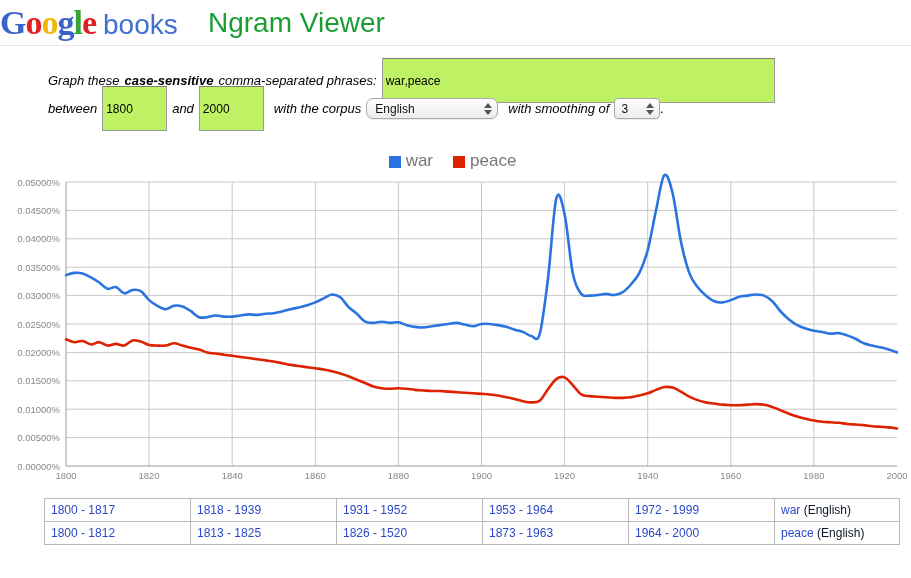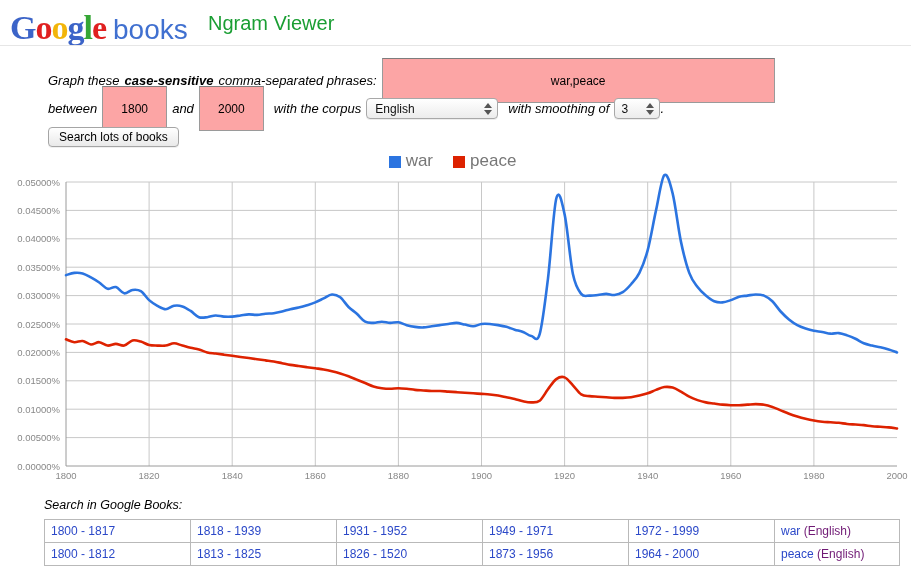--- a/index.html
+++ b/index.html
@@ -20,43 +20,43 @@
 
   
   #header {
     position: absolute;
     left: 0; top: 0;
     width: 911px;
     height: 46px;
   }
   #logo {
     position: absolute;
-    left: 10px;
+    left: 0;
     top: 4px;
     font-family: "Liberation Serif", serif;
     font-size: 34px;
     letter-spacing: -1px;
-    line-height: 48px;
+    line-height: 38px;
     white-space: nowrap;
   }
   #logo .lg { font-weight: bold; }
   #logo .books {
     color: #4070d0;
     font-family: "Liberation Sans", sans-serif;
     font-size: 28px;
     font-weight: normal;
     letter-spacing: 0px;
     margin-left: 7px;
   }
   #product-title {
     position: absolute;
     left: 208px;
     top: 6px;
     font-family: "Liberation Sans", sans-serif;
-    font-size: 20px;
+    font-size: 28px;
     color: #1a9e33;
     white-space: nowrap;
     line-height: 34px;
   }
   #header-rule {
     position: absolute;
     left: 0;
     top: 45px;
     width: 911px;
     height: 1px;
@@ -84,45 +84,44 @@
   }
   .ital.bold { font-weight: bold; font-style: italic; }
   .gap { display: inline-block; width: 5px; }
 
   input.txt {
     font-family: "Liberation Sans", sans-serif;
     font-size: 12px;
     color: #000;
     border: 1px solid #9a9a9a;
     border-top-color: #7d7d7d;
-    background: #fca5a5;
+    background: #bef264;
     height: 17px;
     padding: 13px 3px;
     box-sizing: content-box;
     outline: none;
-    text-align: center;
   }
   #phrases { width: 385px; }
   #year-start, #year-end { width: 57px; }
 
   .sel {
     position: relative;
     display: inline-flex;
     align-items: center;
     height: 19px;
     border: 1px solid #a8a8a8;
     border-radius: 4px;
     background: linear-gradient(#ffffff, #ececec);
     box-shadow: 0 1px 0 rgba(0,0,0,0.07);
     padding: 0 22px 0 8px;
     font-size: 12px;
     color: #111;
     cursor: default;
   }
-  #corpus-select { width: 100px; }
+  #corpus-select { width: 100px; border-radius: 7px; }
   #smoothing-select { width: 18px; padding-left: 6px; padding-right: 20px; }
   .stepper {
     position: absolute;
     right: 4px;
     top: 50%;
     transform: translateY(-50%);
     width: 9px;
     height: 14px;
   }
   .stepper i {
@@ -216,21 +215,21 @@
     height: 16px;
     white-space: nowrap;
   }
   table.ranges td.range { width: 133px; }
   table.ranges td.term  { width: 112px; border-left: 1px solid #b9b9b9; }
   a.rl {
     color: #2b48c8;
     text-decoration: none;
     cursor: pointer;
   }
-  .term-lang { color: #701a75; }
+  .term-lang { color: #0f172a; }
 </style>
 </head>
 <body>
 
 <div id="header">
   <div id="logo">
     <span class="lg"><span style="color: rgb(60, 100, 200);">G</span><span style="color: rgb(224, 32, 32);">o</span><span style="color: rgb(242, 181, 10);">o</span><span style="color: rgb(60, 100, 200);">g</span><span style="color: rgb(53, 166, 53);">l</span><span style="color: rgb(224, 32, 32);">e</span></span><span class="books">books</span>
   </div>
   <div id="product-title">Ngram Viewer</div>
   <div id="header-rule"></div>
@@ -274,23 +273,20 @@
     <span class="sel" id="smoothing-select">
       <span>3</span>
       <span class="stepper">
           <i class="up"></i>
           <i class="down"></i>
         </span>
     </span>
     <span class="ital">.</span>
   </div>
 
-  <div class="frow">
-    <button id="search-button">Search lots of books</button>
-  </div>
 </div>
 
 <div id="legend"><span class="legend-item"><span class="legend-swatch" style="background: rgb(43, 116, 224);"></span><span>war</span></span><span class="legend-item"><span class="legend-swatch" style="background: rgb(221, 34, 0);"></span><span>peace</span></span></div>
 
 <div id="chart">
   <svg id="chart-svg" width="911" height="315">
       <text x="60" y="301.5" class="ylab">0.00000%</text>
       <line x1="66" y1="269.6" x2="897" y2="269.6" stroke="#c8c8c8" stroke-width="1"></line>
       <text x="60" y="273.1" class="ylab">0.00500%</text>
       <line x1="66" y1="241.2" x2="897" y2="241.2" stroke="#c8c8c8" stroke-width="1"></line>
@@ -332,34 +328,33 @@
       <text x="813.9" y="311" class="xlab">1980</text>
       <text x="897" y="311" class="xlab">2000</text>
       <line stroke="#9a9a9a" stroke-width="1" x1="66" y1="14" x2="66" y2="298"></line>
       <line stroke="#9a9a9a" stroke-width="1" x1="66" y1="298" x2="897" y2="298"></line>
       <path d="M66.00,107.15C67.39,106.77 71.54,105.16 74.31,104.88C77.08,104.60 79.85,104.69 82.62,105.45C85.39,106.21 88.16,107.91 90.93,109.42C93.70,110.94 96.47,112.64 99.24,114.54C102.01,116.43 104.78,120.03 107.55,120.78C110.32,121.54 113.09,118.32 115.86,119.08C118.63,119.84 121.40,124.85 124.17,125.33C126.94,125.80 129.71,122.30 132.48,121.92C135.25,121.54 138.02,121.35 140.79,123.06C143.56,124.76 146.33,129.68 149.10,132.14C151.87,134.61 154.64,136.31 157.41,137.82C160.18,139.34 162.95,141.23 165.72,141.23C168.49,141.23 171.26,138.30 174.03,137.82C176.80,137.35 179.57,137.54 182.34,138.39C185.11,139.24 187.88,141.14 190.65,142.94C193.42,144.73 196.19,148.14 198.96,149.18C201.73,150.23 204.50,149.47 207.27,149.18C210.04,148.90 212.81,147.57 215.58,147.48C218.35,147.39 221.12,148.43 223.89,148.62C226.66,148.81 229.43,148.81 232.20,148.62C234.97,148.43 237.74,147.86 240.51,147.48C243.28,147.10 246.05,146.44 248.82,146.34C251.59,146.25 254.36,147.01 257.13,146.91C259.90,146.82 262.67,146.06 265.44,145.78C268.21,145.49 270.98,145.59 273.75,145.21C276.52,144.83 279.29,144.17 282.06,143.50C284.83,142.84 287.60,141.89 290.37,141.23C293.14,140.57 295.91,140.19 298.68,139.53C301.45,138.87 304.22,138.11 306.99,137.26C309.76,136.40 312.53,135.55 315.30,134.42C318.07,133.28 320.84,131.77 323.61,130.44C326.38,129.11 329.15,126.65 331.92,126.46C334.69,126.27 337.46,127.22 340.23,129.30C343.00,131.39 345.77,136.21 348.54,138.96C351.31,141.71 354.08,143.31 356.85,145.78C359.62,148.24 362.39,152.21 365.16,153.73C367.93,155.24 370.70,154.86 373.47,154.86C376.24,154.86 379.01,153.73 381.78,153.73C384.55,153.73 387.32,154.77 390.09,154.86C392.86,154.96 395.63,153.92 398.40,154.30C401.17,154.67 403.94,156.38 406.71,157.14C409.48,157.89 412.25,158.46 415.02,158.84C417.79,159.22 420.56,159.50 423.33,159.41C426.10,159.31 428.87,158.65 431.64,158.27C434.41,157.89 437.18,157.51 439.95,157.14C442.72,156.76 445.49,156.38 448.26,156.00C451.03,155.62 453.80,154.77 456.57,154.86C459.34,154.96 462.11,156.00 464.88,156.57C467.65,157.14 470.42,158.37 473.19,158.27C475.96,158.18 478.73,156.38 481.50,156.00C484.27,155.62 487.04,155.81 489.81,156.00C492.58,156.19 495.35,156.66 498.12,157.14C500.89,157.61 503.66,158.08 506.43,158.84C509.20,159.60 511.97,160.83 514.74,161.68C517.51,162.53 520.28,162.91 523.05,163.95C525.82,164.99 528.59,167.55 531.36,167.93C534.13,168.31 536.90,175.79 539.67,166.22C542.44,156.66 545.21,133.19 547.98,110.56C550.75,87.93 553.52,41.17 556.29,30.47C559.06,19.77 561.83,33.79 564.60,46.38C567.37,58.97 570.14,92.76 572.91,106.02C575.68,119.27 578.45,122.30 581.22,125.90C583.99,129.49 586.76,127.41 589.53,127.60C592.30,127.79 595.07,127.32 597.84,127.03C600.61,126.75 603.38,125.90 606.15,125.90C608.92,125.90 611.69,127.32 614.46,127.03C617.23,126.75 620.00,125.99 622.77,124.19C625.54,122.39 628.31,119.46 631.08,116.24C633.85,113.02 636.62,110.56 639.39,104.88C642.16,99.20 644.93,92.57 647.70,82.16C650.47,71.75 653.24,54.90 656.01,42.40C658.78,29.90 661.55,10.02 664.32,7.18C667.09,4.34 669.86,14.28 672.63,25.36C675.40,36.44 678.17,60.39 680.94,73.64C683.71,86.89 686.48,97.31 689.25,104.88C692.02,112.45 694.79,115.29 697.56,119.08C700.33,122.87 703.10,125.23 705.87,127.60C708.64,129.97 711.41,132.14 714.18,133.28C716.95,134.42 719.72,134.61 722.49,134.42C725.26,134.23 728.03,133.09 730.80,132.14C733.57,131.20 736.34,129.49 739.11,128.74C741.88,127.98 744.65,127.98 747.42,127.60C750.19,127.22 752.96,126.46 755.73,126.46C758.50,126.46 761.27,126.46 764.04,127.60C766.81,128.74 769.58,130.63 772.35,133.28C775.12,135.93 777.89,140.47 780.66,143.50C783.43,146.53 786.20,149.18 788.97,151.46C791.74,153.73 794.51,155.62 797.28,157.14C800.05,158.65 802.82,159.60 805.59,160.54C808.36,161.49 811.13,162.25 813.90,162.82C816.67,163.38 819.44,163.48 822.21,163.95C824.98,164.43 827.75,165.47 830.52,165.66C833.29,165.85 836.06,164.80 838.83,165.09C841.60,165.37 844.37,166.41 847.14,167.36C849.91,168.31 852.68,169.44 855.45,170.77C858.22,172.09 860.99,174.18 863.76,175.31C866.53,176.45 869.30,176.92 872.07,177.58C874.84,178.25 877.61,178.63 880.38,179.29C883.15,179.95 885.92,180.71 888.69,181.56C891.46,182.41 895.62,183.93 897.00,184.40" fill="none" stroke="#2b74e0" stroke-width="2.6" stroke-linejoin="round" stroke-linecap="round"></path>
       <path d="M66.00,171.34C67.39,171.81 71.54,173.89 74.31,174.18C77.08,174.46 79.85,172.66 82.62,173.04C85.39,173.42 88.16,176.26 90.93,176.45C93.70,176.64 96.47,173.99 99.24,174.18C102.01,174.37 104.78,177.30 107.55,177.58C110.32,177.87 113.09,175.88 115.86,175.88C118.63,175.88 121.40,178.15 124.17,177.58C126.94,177.02 129.71,173.13 132.48,172.47C135.25,171.81 138.02,172.85 140.79,173.61C143.56,174.37 146.33,176.35 149.10,177.02C151.87,177.68 154.64,177.49 157.41,177.58C160.18,177.68 162.95,177.96 165.72,177.58C168.49,177.21 171.26,175.31 174.03,175.31C176.80,175.31 179.57,176.83 182.34,177.58C185.11,178.34 187.88,179.19 190.65,179.86C193.42,180.52 196.19,180.80 198.96,181.56C201.73,182.32 204.50,183.74 207.27,184.40C210.04,185.06 212.81,185.16 215.58,185.54C218.35,185.91 221.12,186.29 223.89,186.67C226.66,187.05 229.43,187.43 232.20,187.81C234.97,188.19 237.74,188.57 240.51,188.94C243.28,189.32 246.05,189.70 248.82,190.08C251.59,190.46 254.36,190.84 257.13,191.22C259.90,191.59 262.67,191.97 265.44,192.35C268.21,192.73 270.98,193.01 273.75,193.49C276.52,193.96 279.29,194.62 282.06,195.19C284.83,195.76 287.60,196.42 290.37,196.90C293.14,197.37 295.91,197.65 298.68,198.03C301.45,198.41 304.22,198.79 306.99,199.17C309.76,199.55 312.53,199.93 315.30,200.30C318.07,200.68 320.84,200.97 323.61,201.44C326.38,201.91 329.15,202.48 331.92,203.14C334.69,203.81 337.46,204.56 340.23,205.42C343.00,206.27 345.77,207.21 348.54,208.26C351.31,209.30 354.08,210.53 356.85,211.66C359.62,212.80 362.39,213.94 365.16,215.07C367.93,216.21 370.70,217.63 373.47,218.48C376.24,219.33 379.01,219.81 381.78,220.18C384.55,220.56 387.32,220.75 390.09,220.75C392.86,220.75 395.63,220.18 398.40,220.18C401.17,220.18 403.94,220.47 406.71,220.75C409.48,221.04 412.25,221.60 415.02,221.89C417.79,222.17 420.56,222.27 423.33,222.46C426.10,222.65 428.87,222.93 431.64,223.02C434.41,223.12 437.18,222.93 439.95,223.02C442.72,223.12 445.49,223.40 448.26,223.59C451.03,223.78 453.80,223.97 456.57,224.16C459.34,224.35 462.11,224.54 464.88,224.73C467.65,224.92 470.42,225.11 473.19,225.30C475.96,225.49 478.73,225.67 481.50,225.86C484.27,226.05 487.04,226.15 489.81,226.43C492.58,226.72 495.35,227.09 498.12,227.57C500.89,228.04 503.66,228.70 506.43,229.27C509.20,229.84 511.97,230.31 514.74,230.98C517.51,231.64 520.28,232.68 523.05,233.25C525.82,233.82 528.59,234.48 531.36,234.38C534.13,234.29 536.90,234.86 539.67,232.68C542.44,230.50 545.21,224.92 547.98,221.32C550.75,217.72 553.52,213.08 556.29,211.10C559.06,209.11 561.83,208.35 564.60,209.39C567.37,210.43 570.14,214.50 572.91,217.34C575.68,220.18 578.45,224.63 581.22,226.43C583.99,228.23 586.76,227.76 589.53,228.14C592.30,228.51 595.07,228.51 597.84,228.70C600.61,228.89 603.38,229.08 606.15,229.27C608.92,229.46 611.69,229.75 614.46,229.84C617.23,229.93 620.00,229.93 622.77,229.84C625.54,229.75 628.31,229.65 631.08,229.27C633.85,228.89 636.62,228.23 639.39,227.57C642.16,226.91 644.93,226.24 647.70,225.30C650.47,224.35 653.24,222.93 656.01,221.89C658.78,220.85 661.55,219.43 664.32,219.05C667.09,218.67 669.86,218.86 672.63,219.62C675.40,220.37 678.17,222.08 680.94,223.59C683.71,225.11 686.48,227.28 689.25,228.70C692.02,230.12 694.79,231.17 697.56,232.11C700.33,233.06 703.10,233.82 705.87,234.38C708.64,234.95 711.41,235.14 714.18,235.52C716.95,235.90 719.72,236.37 722.49,236.66C725.26,236.94 728.03,237.13 730.80,237.22C733.57,237.32 736.34,237.32 739.11,237.22C741.88,237.13 744.65,236.85 747.42,236.66C750.19,236.47 752.96,236.09 755.73,236.09C758.50,236.09 761.27,236.18 764.04,236.66C766.81,237.13 769.58,237.98 772.35,238.93C775.12,239.87 777.89,241.20 780.66,242.34C783.43,243.47 786.20,244.70 788.97,245.74C791.74,246.79 794.51,247.73 797.28,248.58C800.05,249.44 802.82,250.19 805.59,250.86C808.36,251.52 811.13,252.09 813.90,252.56C816.67,253.03 819.44,253.41 822.21,253.70C824.98,253.98 827.75,254.07 830.52,254.26C833.29,254.45 836.06,254.55 838.83,254.83C841.60,255.12 844.37,255.68 847.14,255.97C849.91,256.25 852.68,256.35 855.45,256.54C858.22,256.73 860.99,256.82 863.76,257.10C866.53,257.39 869.30,257.96 872.07,258.24C874.84,258.52 877.61,258.62 880.38,258.81C883.15,259.00 885.92,259.09 888.69,259.38C891.46,259.66 895.62,260.32 897.00,260.51" fill="none" stroke="#dd2200" stroke-width="2.6" stroke-linejoin="round" stroke-linecap="round"></path>
     </svg>
 </div>
 
 <div id="search-section">
-  <div id="search-label">Search in Google Books:</div>
   <table class="ranges">
     <tbody id="ranges-body">
         <tr>
           <td class="range"><a class="rl">1800 - 1817</a></td>
           <td class="range"><a class="rl">1818 - 1939</a></td>
           <td class="range"><a class="rl">1931 - 1952</a></td>
-          <td class="range"><a class="rl">1949 - 1971</a></td>
+          <td class="range"><a class="rl">1953 - 1964</a></td>
           <td class="range"><a class="rl">1972 - 1999</a></td>
           <td class="term"><a class="rl">war</a><span class="term-lang"> (English)</span></td>
         </tr>
         <tr>
           <td class="range"><a class="rl">1800 - 1812</a></td>
           <td class="range"><a class="rl">1813 - 1825</a></td>
           <td class="range"><a class="rl">1826 - 1520</a></td>
-          <td class="range"><a class="rl">1873 - 1956</a></td>
+          <td class="range"><a class="rl">1873 - 1963</a></td>
           <td class="range"><a class="rl">1964 - 2000</a></td>
           <td class="term"><a class="rl">peace</a><span class="term-lang"> (English)</span></td>
         </tr>
       </tbody>
   </table>
 </div>
 
 </body></html>

